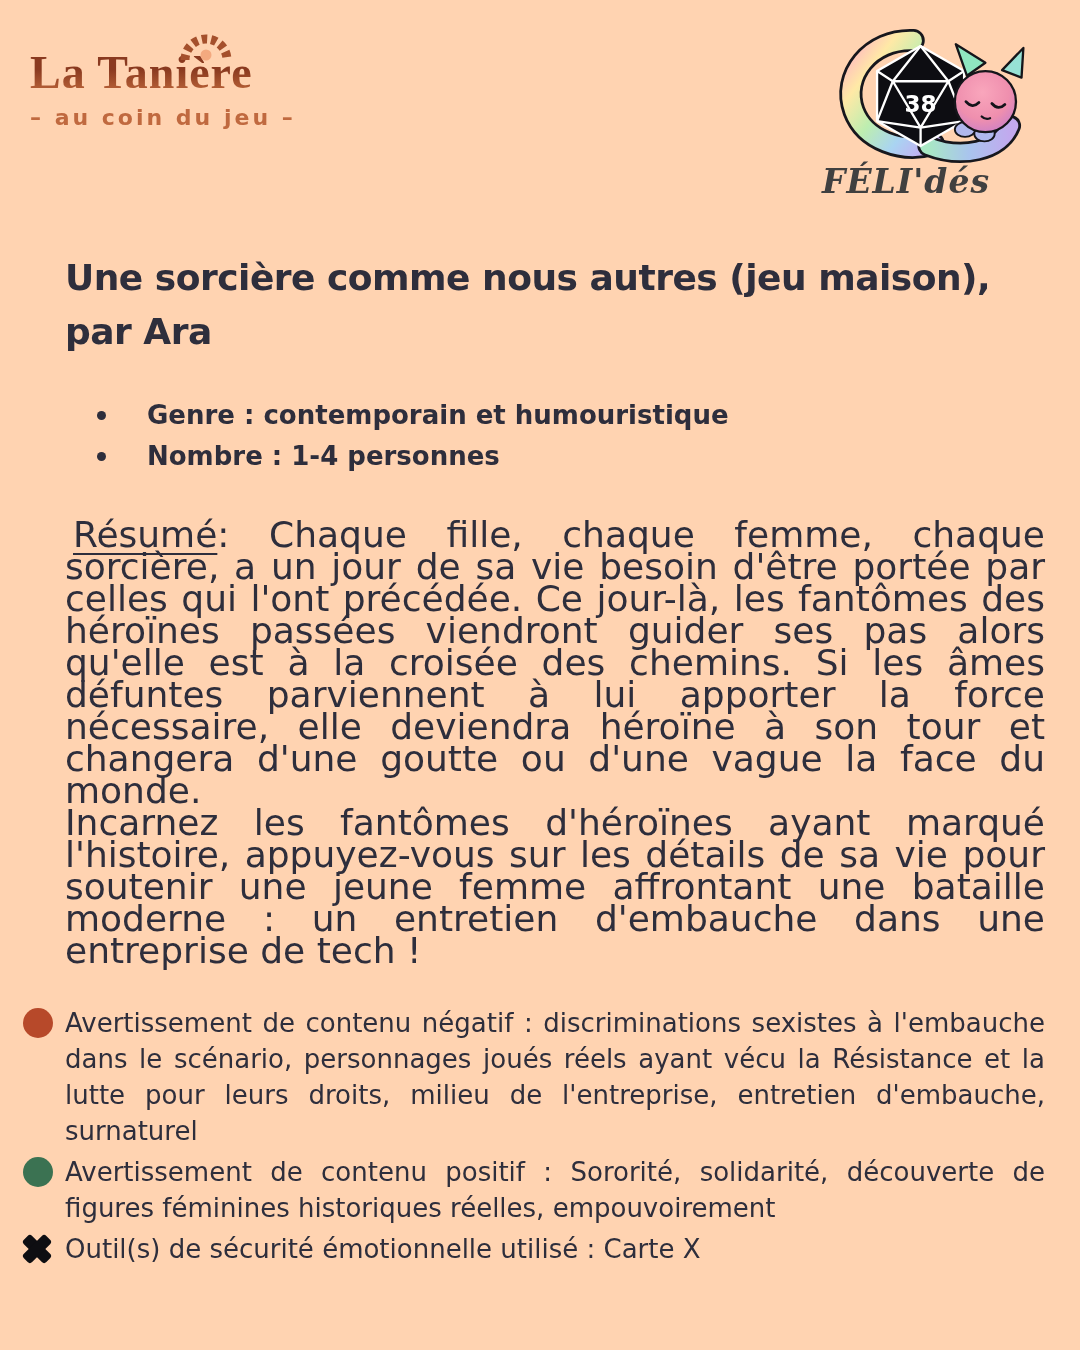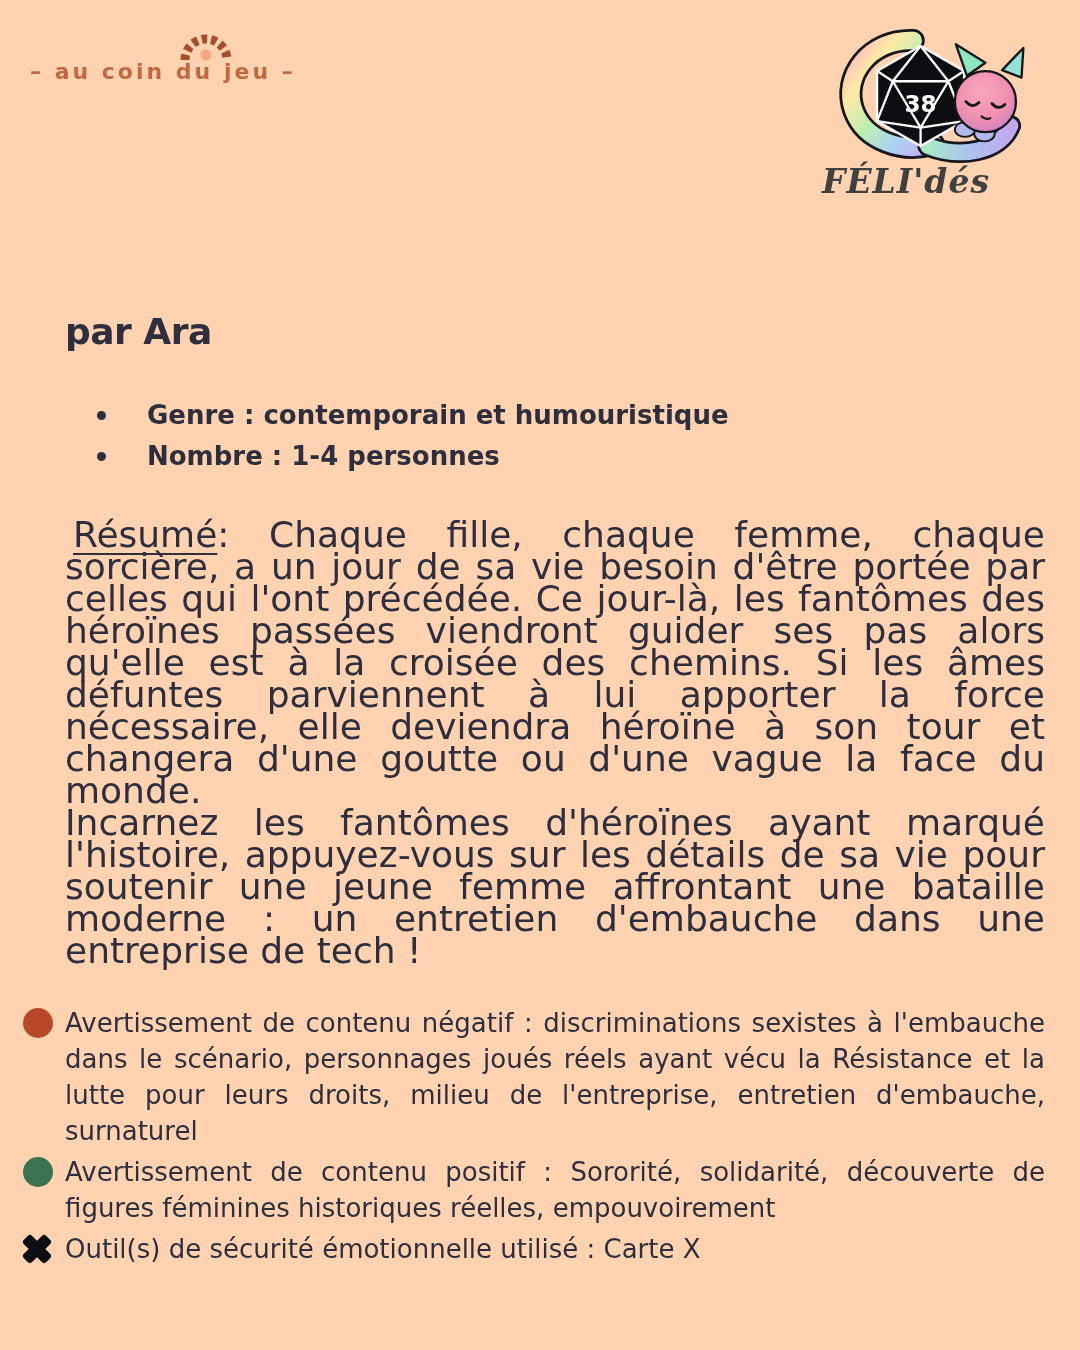--- a/index.html
+++ b/index.html
@@ -62,20 +62,21 @@
 
 <div class="page">
 
   <header class="header">
 
     <div class="logo-taniere">
       <svg class="taniere-arch" viewBox="0 0 52 32">
         <path d="M5,30 A21,21 0 0 1 47,30" stroke="#a5502c" stroke-width="9" stroke-dasharray="5.5,4" fill="none"></path>
         <circle cx="26" cy="25" r="5.5" fill="#f3a97f"></circle>
       </svg>
+      <div class="taniere-name">La Tanière</div>
       <div class="taniere-tagline">– au coin du jeu –</div>
     </div>
 
     <div class="logo-felides">
       <svg class="felides-art" viewBox="0 0 220 162">
         <defs>
           <linearGradient id="rb" x1="0" y1="0" x2="1" y2="1">
             <stop offset="0" stop-color="#ffb0c6"></stop>
             <stop offset="0.25" stop-color="#ffe9a6"></stop>
             <stop offset="0.5" stop-color="#bdeeb0"></stop>
@@ -120,21 +121,21 @@
         <path d="M168,102 q4,4 9,2" fill="none" stroke="#14141a" stroke-width="2.5" stroke-linecap="round"></path>
       </svg>
       <div class="felides-name">FÉLI'dés</div>
     </div>
 
   </header>
 
   <main class="content">
 
     <h1 class="title">
-      <br>
+      <span>Une sorcière comme nous autres (jeu maison),</span><br>
       <span>par Ara</span>
     </h1>
 
     <ul class="details">
       <li>Genre : contemporain et humouristique</li>
       <li>Nombre : 1-4 personnes</li>
     </ul>
 
     <div class="summary">
       <span class="para"><span class="resume-label">Résumé</span><span>: Chaque fille, chaque femme, chaque sorcière, a un jour de sa vie besoin d'être portée par celles qui l'ont précédée. Ce jour-là, les fantômes des héroïnes passées viendront guider ses pas alors qu'elle est à la croisée des chemins. Si les âmes défuntes parviennent à lui apporter la force nécessaire, elle deviendra héroïne à son tour et changera d'une goutte ou d'une vague la face du monde.</span></span>

